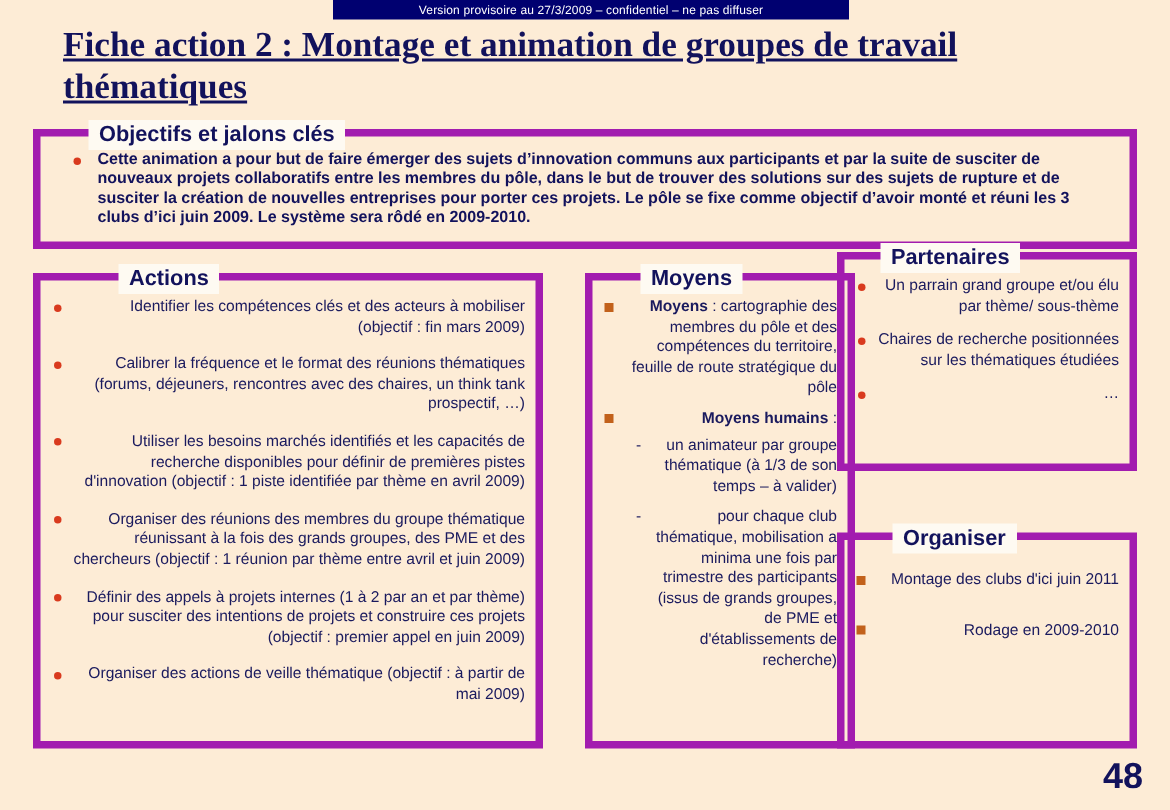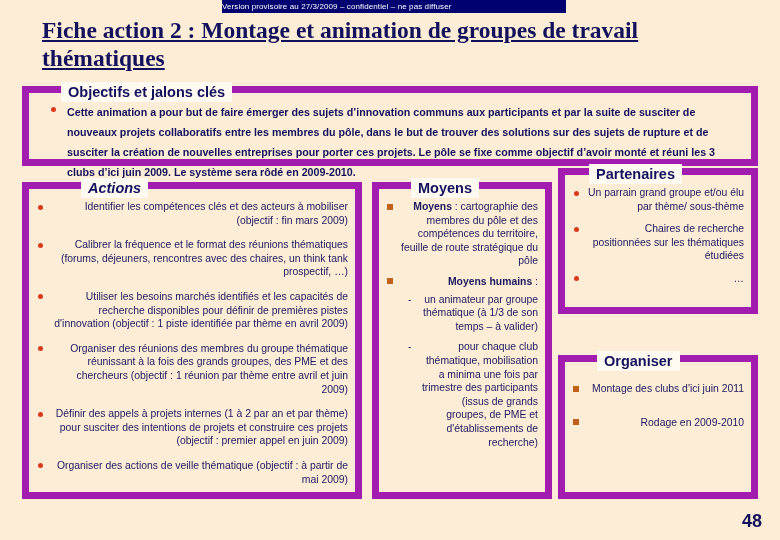--- a/index.html
+++ b/index.html
@@ -21,21 +21,21 @@
   .banner {
     position: absolute;
     left: 222px;
     top: 0px;
     width: 344px;
     height: 13px;
     background: #000070;
     color: #FFFFFF;
     font-size: 8px;
     line-height: 13px;
-    text-align: left;
+    text-align: center;
     letter-spacing: 0.1px;
     white-space: nowrap;
   }
 
   
   .title {
     position: absolute;
     left: 42px;
     top: 16px;
     width: 700px;
@@ -44,21 +44,21 @@
     font-weight: bold;
     line-height: 28px;
     color: #12125C;
     text-decoration: underline;
     text-underline-offset: 2px;
   }
 
   
   .box {
     position: absolute;
-    border: 7px solid #a21caf;
+    border: 5px solid #a21caf;
     background: transparent;
     box-sizing: border-box;
   }
   .box-legend {
     position: absolute;
     top: -11px;
     background: #FEFAF2;
     padding: 0 7px 0 7px;
     font-size: 14.5px;
     font-weight: bold;
@@ -78,45 +78,45 @@
   .obj-list {
     margin: 0;
     padding: 9px 10px 0 10px;
     list-style: none;
   }
   .obj-item {
     position: relative;
     padding-left: 28px;
     font-size: 10.7px;
     font-weight: bold;
-    line-height: 20px;
+    line-height: 13px;
     color: #12125C;
     text-align: left;
   }
   .obj-item .dot {
     position: absolute;
     left: 12px;
     top: 5px;
     width: 5px;
     height: 5px;
     border-radius: 50%;
     background: #D93A1E;
   }
 
   
   #actions-box {
     left: 22px;
     top: 182px;
     width: 340px;
     height: 317px;
   }
-  #actions-box .box-legend { left: 52px; font-style: italic; }
+  #actions-box .box-legend { left: 52px; }
 
   #moyens-box {
-    left: 372px;
+    left: 390px;
     top: 182px;
     width: 180px;
     height: 317px;
   }
   #moyens-box .box-legend { left: 32px; }
 
   #partenaires-box {
     left: 558px;
     top: 168px;
     width: 200px;
@@ -195,21 +195,21 @@
   #partenaires-list li { margin-bottom: 9px; }
   
   #calendrier-list { padding-top: 20px; }
   #calendrier-list li { margin-bottom: 20px; white-space: nowrap; }
 
   
   .page-number {
     position: absolute;
     right: 18px;
     bottom: 8px;
-    font-size: 18px;
+    font-size: 24px;
     font-weight: bold;
     color: #12125C;
     font-family: "Liberation Sans", sans-serif;
   }
 </style>
 </head>
 <body>
 
 <div class="banner">Version provisoire au 27/3/2009 – confidentiel – ne pas diffuser</div>
 

